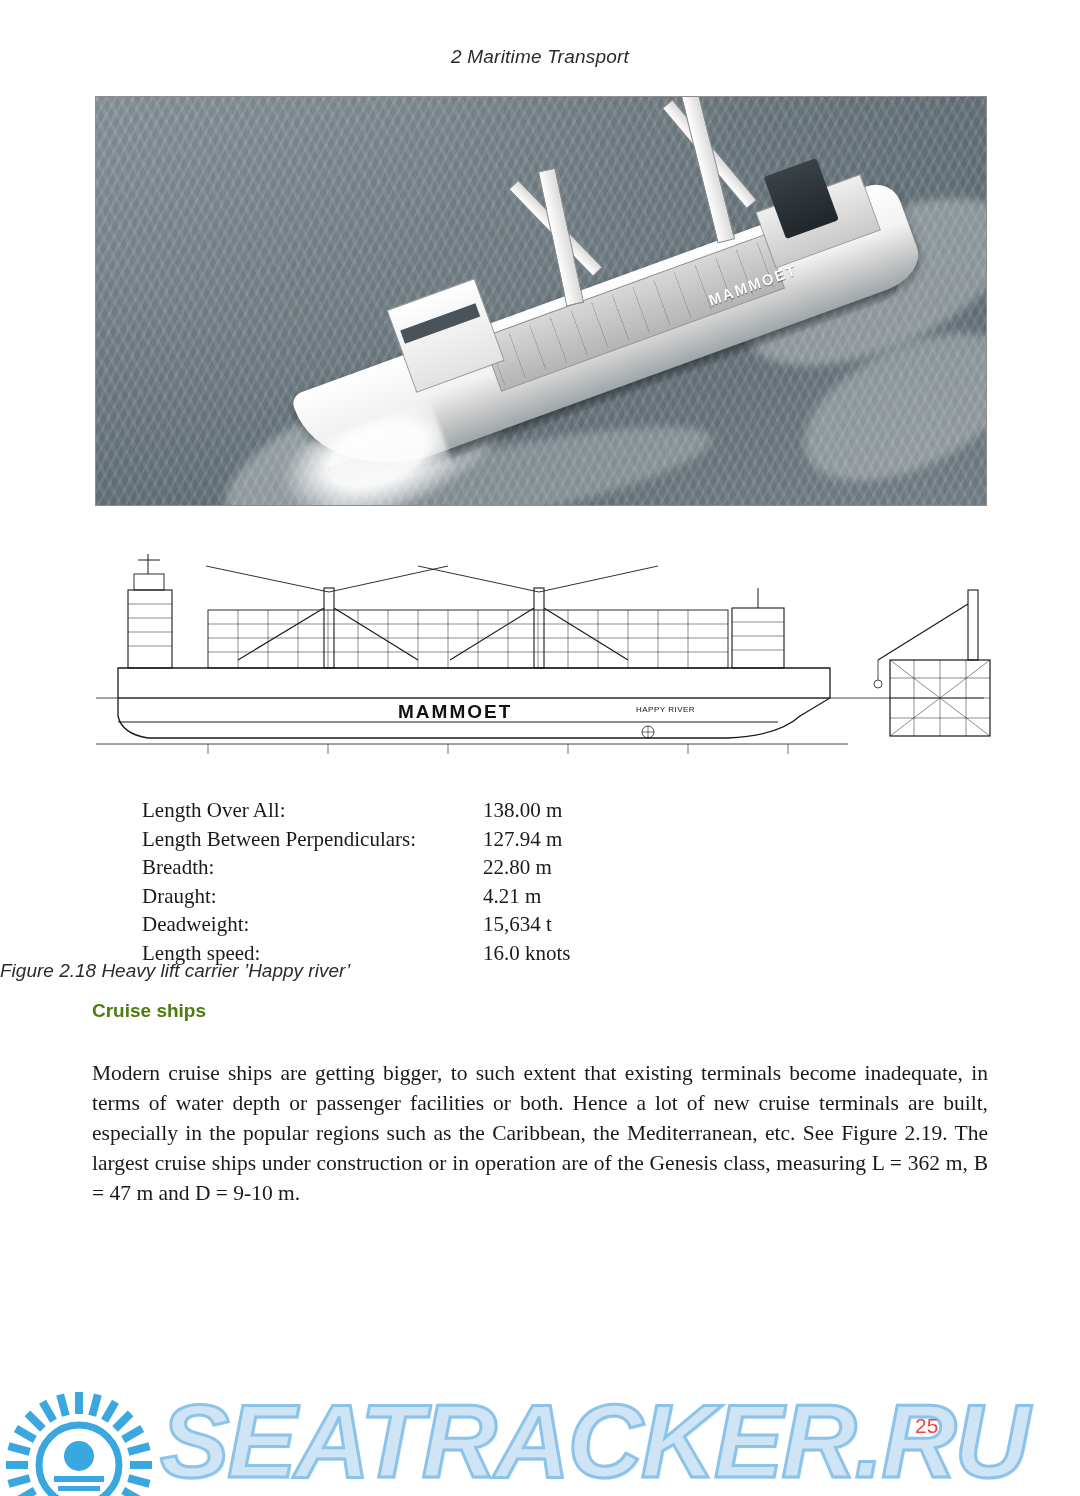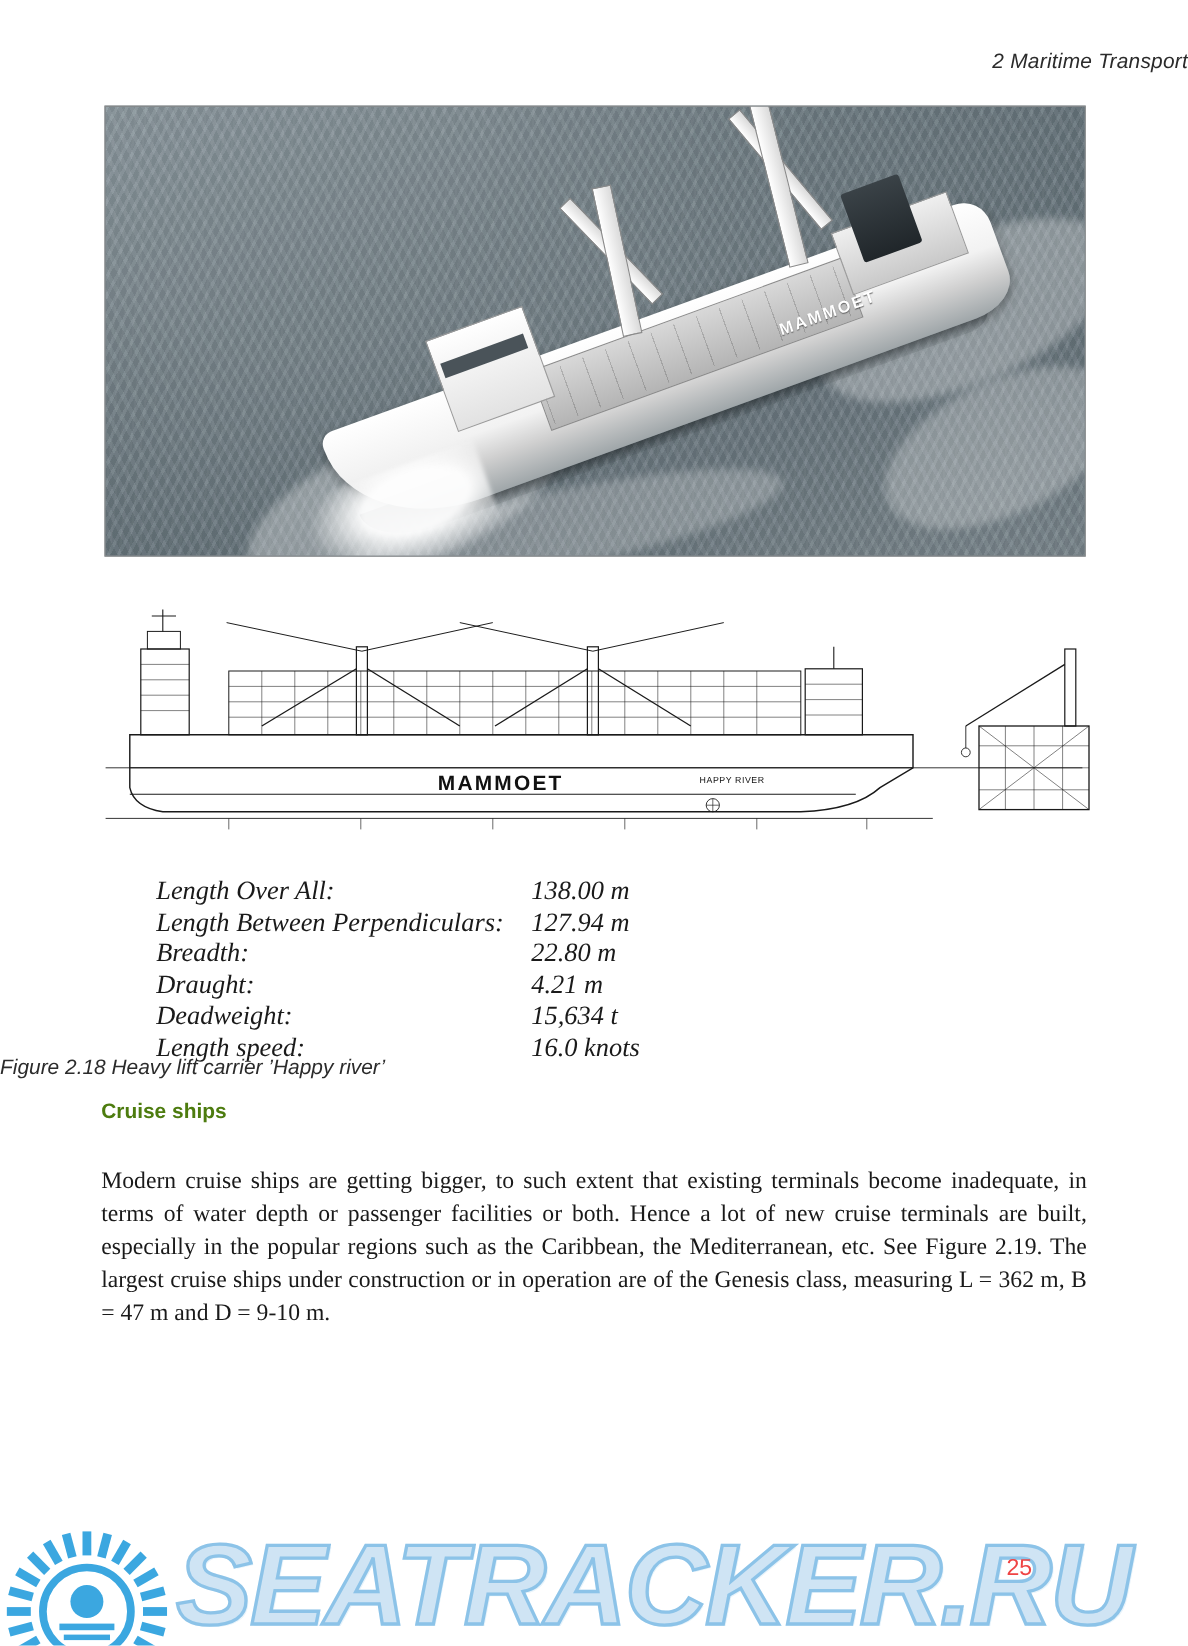--- a/index.html
+++ b/index.html
@@ -15,21 +15,21 @@
     font-family: "Liberation Serif", serif;
     color: #1a1a1a;
   }
 
   
   .running-head {
     position: absolute;
     top: 46px;
     left: 0;
     width: 1080px;
-    text-align: right;
+    text-align: center;
     font-family: "Liberation Sans", sans-serif;
     font-style: italic;
     font-size: 19px;
     color: #2b2b2b;
     letter-spacing: .2px;
   }
 
   
   .photo-frame {
     position: absolute;
@@ -163,23 +163,22 @@
     height: 230px;
   }
   .drawing svg { display:block; }
 
   
   .specs {
     position: absolute;
     left: 142px;
     top: 796px;
     width: 600px;
-    font-size: 24px;
+    font-size: 21px;
     line-height: 26.5px;
-    font-style: italic;
   }
   .specs table { border-collapse: collapse; }
   .specs td.label { padding: 0 0 0 0; width: 340px; white-space: nowrap; }
   .specs td.value { white-space: nowrap; margin-left: 40px; }
 
   
   .fig-caption {
     position: absolute;
     top: 960px;
     left: 0;

